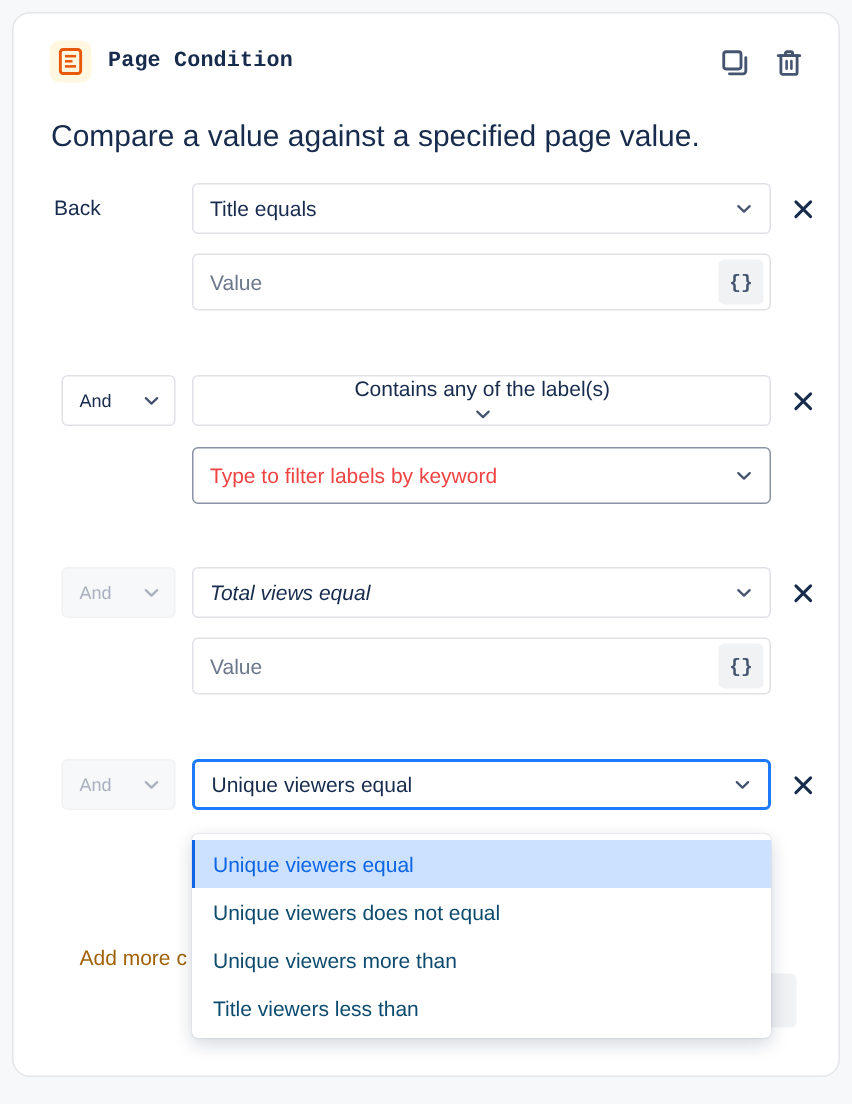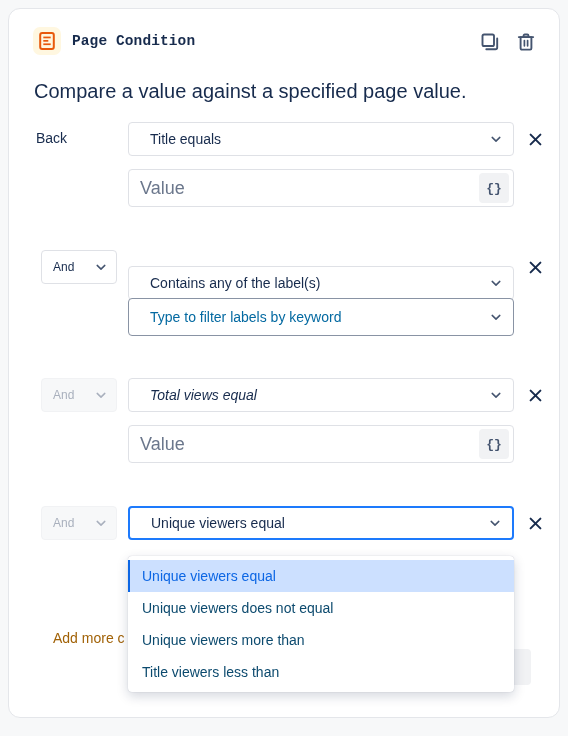--- a/index.html
+++ b/index.html
@@ -72,39 +72,39 @@
     cursor: default;
   }
   .conj .cv { flex: 1; }
   .select {
     position: absolute; left: 119px;
     width: 386px; height: 34px;
     background: #ffffff;
     border: 1px solid #dfe1e6;
     border-radius: 4px;
     display: flex; align-items: center;
-    padding: 0 10px 0 21px;
+    padding: 0 10px 0 11px;
     font-size: 14px; color: #172b4d;
     cursor: pointer;
   }
   .select.hovered { border-color: #8993a4; }
   .select.focused { border: 2px solid #1d7afc; }
   .select .sv { flex: 1; }
-  .select .sv.ph { color: #0369a1; }
+  .select .sv.ph { color: #ef4444; }
   .field {
     position: absolute; left: 119px;
     width: 386px; height: 38px;
     background: #ffffff;
     border: 1px solid #dfe1e6;
     border-radius: 4px;
     display: flex; align-items: center;
     padding: 0 4px 0 11px;
     font-size: 14px; color: #172b4d;
   }
-  .field .fv { flex: 1; color: #6b778c; font-size: 18px; }
+  .field .fv { flex: 1; color: #6b778c; font-size: 14px; }
   .brace-btn {
     width: 30px; height: 30px;
     background: #f1f2f4;
     border: none; border-radius: 4px;
     font-family: "Liberation Mono", monospace;
     font-size: 13px; font-weight: bold; color: #44546f;
     display: flex; align-items: center; justify-content: center;
     cursor: pointer;
   }
   .remove-btn {
@@ -219,21 +219,21 @@
     <button class="brace-btn">{}</button>
   </div>
 
   <div class="row" style="top:241px;">
     <div class="conj">
       <span class="cv">And</span>
       <svg class="chev" viewBox="0 0 14 14">
           <path d="M3.2 5.4 7 9.1l3.8-3.7" fill="none" stroke="#44546f" stroke-width="1.5" stroke-linecap="round" stroke-linejoin="round"></path>
         </svg>
     </div>
-    <div class="select" style="top:16px;">
+    <div class="select" style="top:0;flex-direction:column;">
       <span class="sv">Contains any of the label(s)</span>
       <svg class="chev" viewBox="0 0 14 14">
           <path d="M3.2 5.4 7 9.1l3.8-3.7" fill="none" stroke="#44546f" stroke-width="1.5" stroke-linecap="round" stroke-linejoin="round"></path>
         </svg>
     </div>
     <button class="remove-btn" style="top:0;">
       <svg width="13" height="13" viewBox="0 0 13 13" aria-hidden="true">
           <path d="M1.6 1.6 11.4 11.4M11.4 1.6 1.6 11.4" stroke="#172b4d" stroke-width="2" stroke-linecap="round"></path>
         </svg>
     </button>

